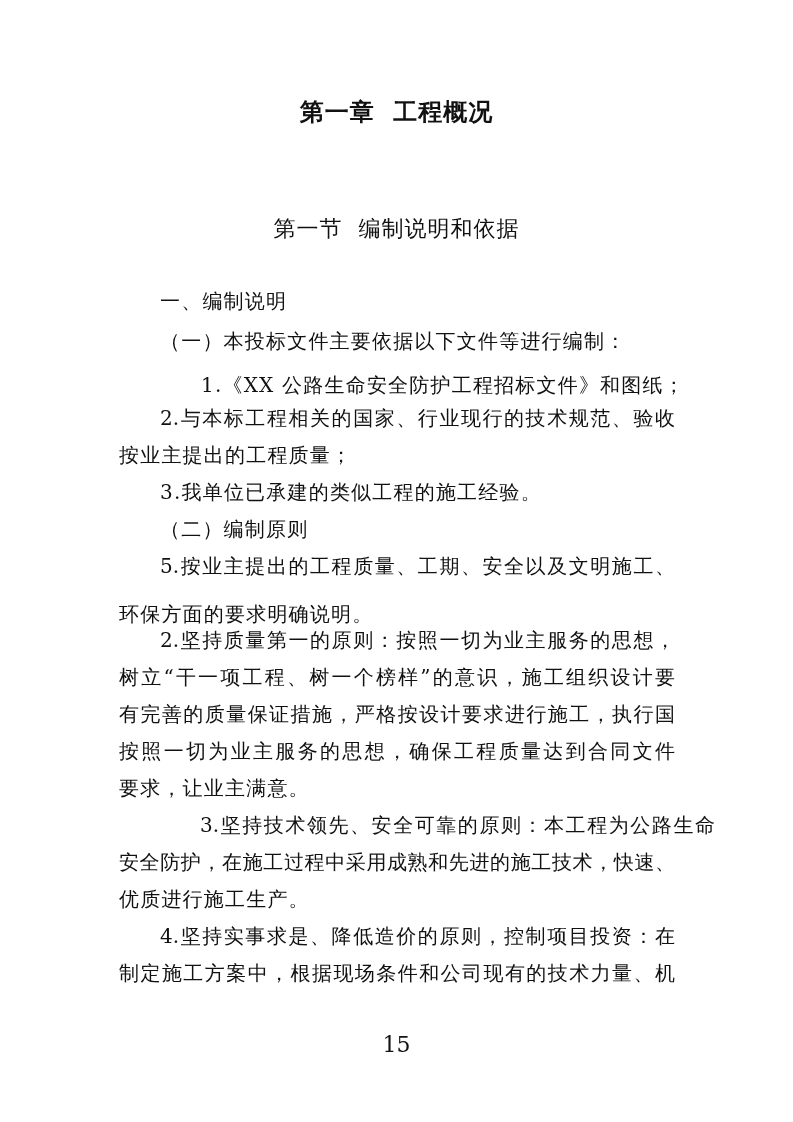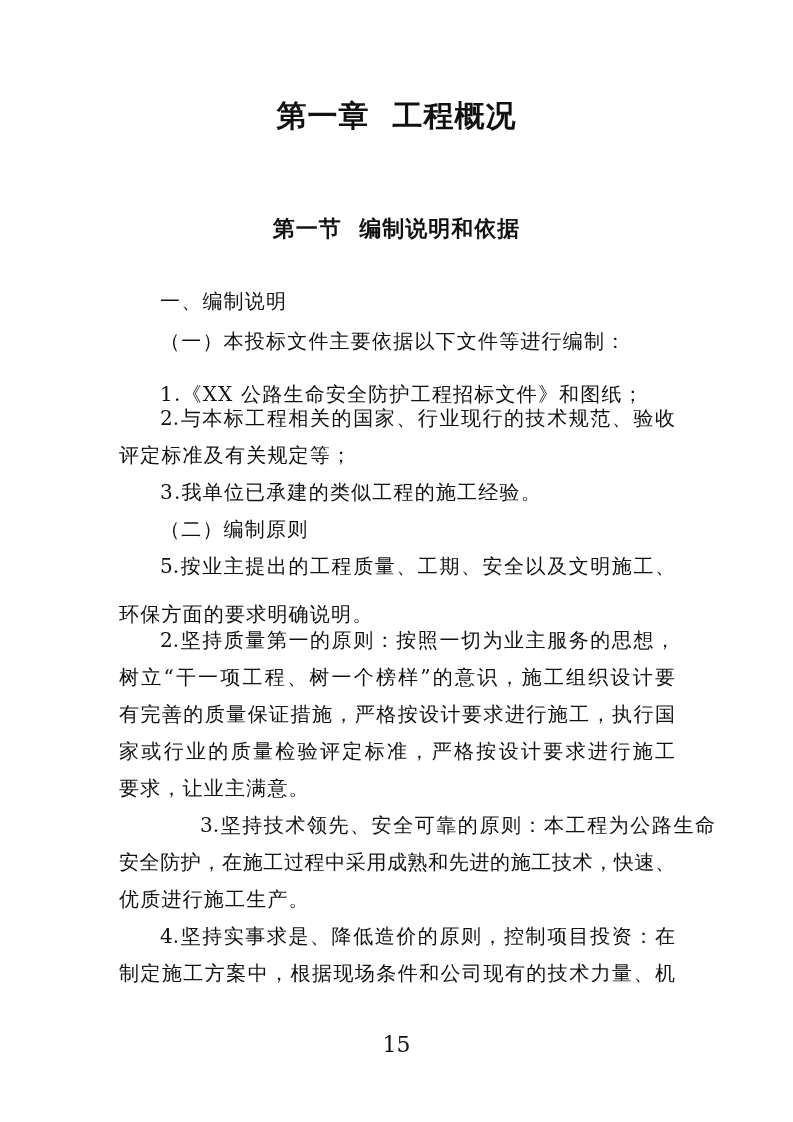--- a/index.html
+++ b/index.html
@@ -3,27 +3,27 @@
   <meta charset="utf-8">
   <style>
     html, body { margin: 0; padding: 0; background: #ffffff; }
     body {
       width: 793px; height: 1122px; position: relative; overflow: hidden;
       font-family: "DejaVu Serif", "Liberation Serif", serif;
       color: #111111;
     }
     .chapter-title {
       position: absolute; left: 0; width: 793px; top: 96px;
-      text-align: center; font-size: 30px; font-weight: bold;
+      text-align: center; font-size: 24px; font-weight: bold;
       font-family: "DejaVu Sans", "Liberation Sans", sans-serif;
       letter-spacing: 1px; white-space: pre;
     }
     .section-title {
       position: absolute; left: 0; width: 793px; top: 214px;
-      text-align: center; font-size: 22px; font-weight: bold;
+      text-align: center; font-size: 22px; font-weight: normal;
       font-family: "DejaVu Sans", "Liberation Sans", sans-serif;
       letter-spacing: 1px; white-space: pre;
     }
     .line {
       position: absolute; font-size: 20px; line-height: 28px;
       white-space: nowrap; letter-spacing: 1.2px;
     }
     .full { left: 119px; width: 556px; text-align: justify; text-align-last: justify; letter-spacing: 0; }
     .indent { left: 160px; }
     .indent.full { left: 160px; width: 515px; }
@@ -34,31 +34,31 @@
     }
   </style>
 </head>
 <body>
 
 <div class="chapter-title">第一章  工程概况</div>
 <div class="section-title">第一节  编制说明和依据</div>
 
 <div class="line indent" style="top:287px;">一、编制说明</div>
 <div class="line indent" style="top:327px;">（一）本投标文件主要依据以下文件等进行编制：</div>
-<div class="line indent" style="top:380px;">1.《XX 公路生命安全防护工程招标文件》和图纸；</div>
+<div class="line indent" style="top:371px;margin-left:41px;">1.《XX 公路生命安全防护工程招标文件》和图纸；</div>
 <div class="line indent full" style="top:404px;">2.与本标工程相关的国家、行业现行的技术规范、验收</div>
-<div class="line noind" style="top:441px;">评定标准及有关规定等；</div>
+<div class="line noind" style="top:441px;">按业主提出的工程质量；</div>
 <div class="line indent" style="top:478px;">3.我单位已承建的类似工程的施工经验。</div>
 <div class="line indent" style="top:515px;text-align:right;">（二）编制原则</div>
 <div class="line indent full" style="top:552px;">5.按业主提出的工程质量、工期、安全以及文明施工、</div>
 <div class="line noind" style="top:600px;">环保方面的要求明确说明。</div>
 <div class="line indent full" style="top:626px;">2.坚持质量第一的原则：按照一切为业主服务的思想，</div>
 <div class="line full" style="top:663px;">树立“干一项工程、树一个榜样”的意识，施工组织设计要</div>
 <div class="line full" style="top:700px;">有完善的质量保证措施，严格按设计要求进行施工，执行国</div>
-<div class="line full" style="top:737px;">家或行业的质量检验评定标准，严格按设计要求进行施工</div>
+<div class="line full" style="top:737px;">按照一切为业主服务的思想，确保工程质量达到合同文件</div>
 <div class="line noind" style="top:774px;">要求，让业主满意。</div>
 <div class="line indent full" style="top:811px;margin-left:40px;">3.坚持技术领先、安全可靠的原则：本工程为公路生命</div>
 <div class="line full" style="top:848px;">安全防护，在施工过程中采用成熟和先进的施工技术，快速、</div>
 <div class="line noind" style="top:885px;">优质进行施工生产。</div>
 <div class="line indent full" style="top:922px;">4.坚持实事求是、降低造价的原则，控制项目投资：在</div>
 <div class="line full" style="top:959px;">制定施工方案中，根据现场条件和公司现有的技术力量、机</div>
 
 <div class="page-number">15</div>
 
 </body></html>

